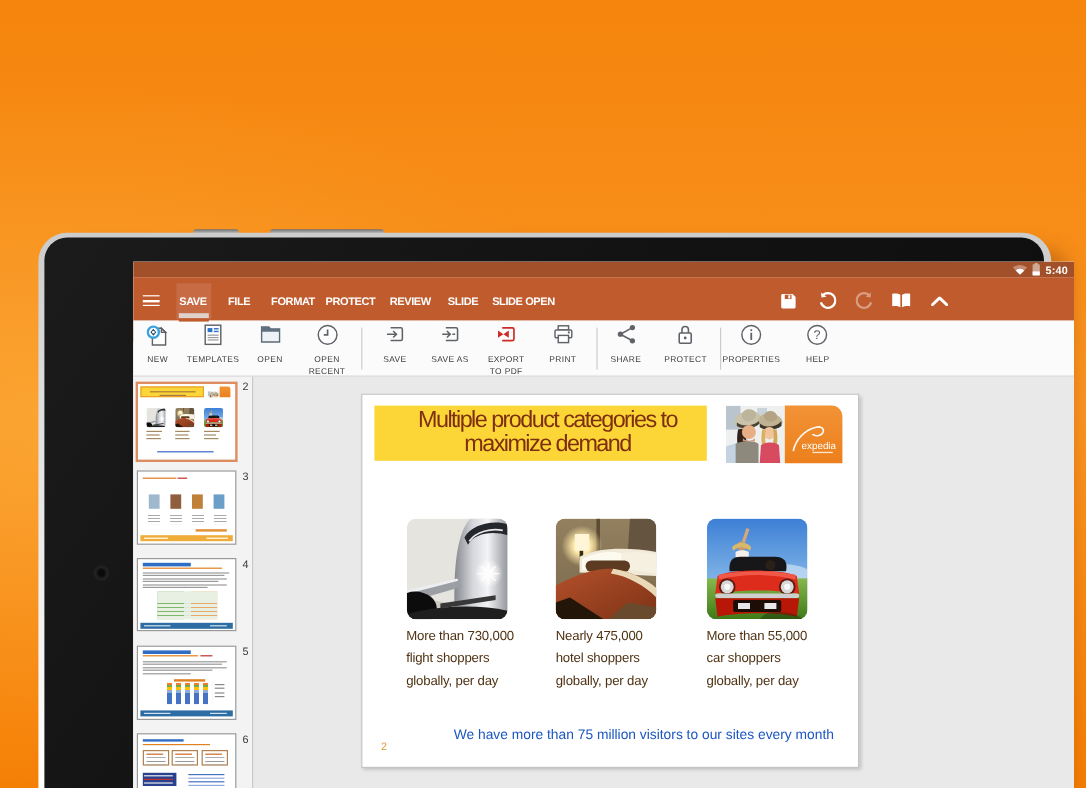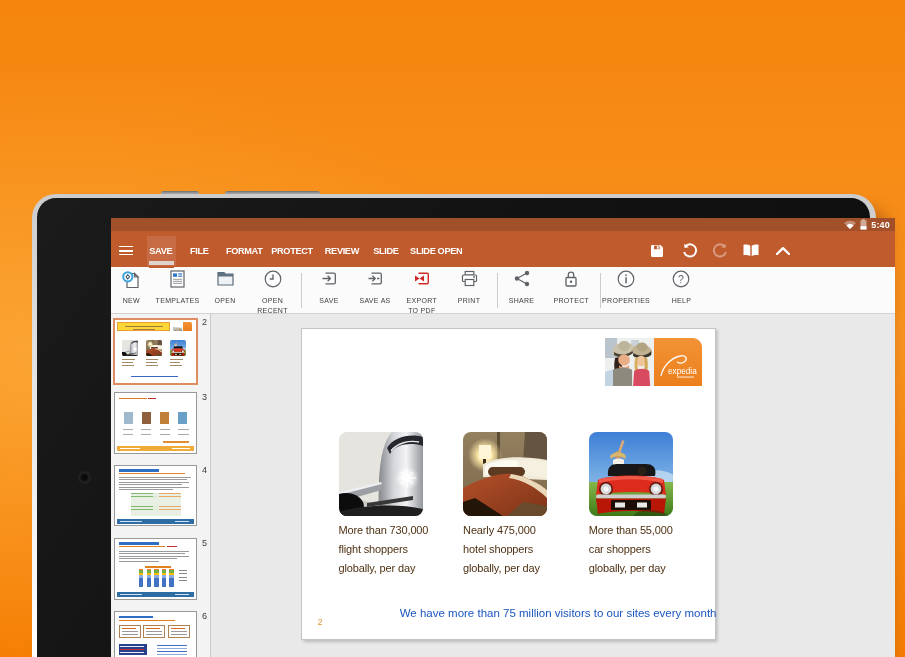--- a/index.html
+++ b/index.html
@@ -428,20 +428,22 @@
           <div class="tl" style="left:42px;top:42px;width:30px;height:1.2px;background:#8faadc"></div>
         </div>
         <div class="tnum" style="top:3.7px">2</div>
         <div class="tnum" style="top:78.5px">3</div>
         <div class="tnum" style="top:151.5px">4</div>
         <div class="tnum" style="top:224.5px">5</div>
         <div class="tnum" style="top:297.5px">6</div>
       </div>
       <div class="canvas">
         <div class="slide">
+          <div style="position:absolute;left:10px;top:8.7px;width:277.5px;height:46px;background:#fbd636;
+               text-align:center;color:#7e2f10;font-size:19.5px;line-height:19.5px;padding:3.2px 0 0 12px;letter-spacing:-1.3px">Multiple product categories to<br>maximize demand</div>
           <div class="pic" style="left:303.3px;top:9px;width:49.2px;height:48px;border-radius:0"><svg width="49.2" height="48" viewBox="0 0 49 48" preserveAspectRatio="none">
                 <use href="#girls"></use>
               </svg></div>
           <div class="phlogo" style="position:absolute;left:352.5px;top:9px;width:48px;height:48px">
             <svg width="48" height="48" viewBox="0 0 48 48">
               <path d="M7,38 C9,28 17,20 26,18 C30,17 33,19 32,22 C31,25 26,26 23,24" fill="none" stroke="#fff" stroke-width="1.3" opacity=".95"></path>
               <text x="14" y="36" font-family="Liberation Sans,sans-serif" font-size="8.2" fill="#fff">expedia</text>
               <rect x="23" y="38.5" width="17" height="1.1" fill="#fff" opacity=".8"></rect>
             </svg>
           </div>
@@ -450,19 +452,19 @@
               </svg></div>
           <div class="pic" style="left:161.6px;top:102.3px;width:84px;height:84px"><svg width="84" height="84" viewBox="0 0 84 84">
                 <use href="#hotel"></use>
               </svg></div>
           <div class="pic" style="left:287.3px;top:102.3px;width:84px;height:84px"><svg width="84" height="84" viewBox="0 0 84 84">
                 <use href="#car"></use>
               </svg></div>
           <div class="cap" style="left:37px">More than 730,000<br>flight shoppers<br>globally, per day</div>
           <div class="cap" style="left:161.6px">Nearly 475,000<br>hotel shoppers<br>globally, per day</div>
           <div class="cap" style="left:287.3px">More than 55,000<br>car shoppers<br>globally, per day</div>
-          <div style="position:absolute;left:55px;top:277.5px;width:360px;text-align:right;color:#1b55c0;font-size:11.5px">We have more than 75 million visitors to our sites every month</div>
+          <div style="position:absolute;left:55px;top:277.5px;width:360px;text-align:center;color:#1b55c0;font-size:11.5px">We have more than 75 million visitors to our sites every month</div>
           <div style="position:absolute;left:16px;top:288px;color:#d99a33;font-size:9px">2</div>
         </div>
       </div>
     </div>
   </div>
 </div>
 
 </body></html>

